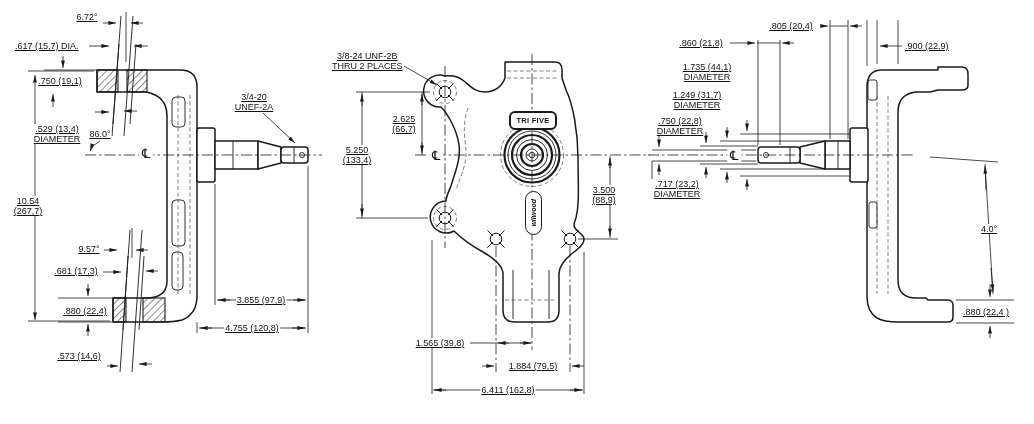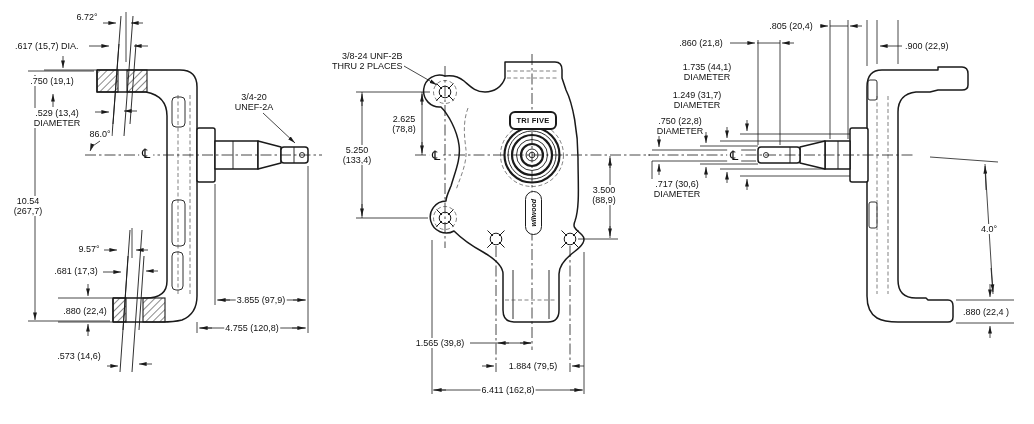--- a/index.html
+++ b/index.html
@@ -7,22 +7,22 @@
          font-family:"Liberation Sans",sans-serif;}
   svg{position:absolute;left:0;top:0;}
   .o  {fill:#fff;stroke:#1a1a1a;stroke-width:1.5;stroke-linejoin:round;}
   .t  {fill:none;stroke:#1a1a1a;stroke-width:0.9;}
   .b2 {fill:none;stroke:#1a1a1a;stroke-width:2.2;}
   .dim{fill:none;stroke:#1a1a1a;stroke-width:0.8;}
   .cl {fill:none;stroke:#1a1a1a;stroke-width:0.8;stroke-dasharray:11,3,2.5,3;}
   .dsh{fill:none;stroke:#4a4a4a;stroke-width:0.7;stroke-dasharray:4,2.5;}
   .ha {fill:url(#h);stroke:#1a1a1a;stroke-width:1.1;}
   .lbl{position:absolute;font-size:9px;line-height:10px;color:#111;white-space:nowrap;
-       background:#fff;padding:0 1px;text-align:center;transform:translate(-50%,-50%);}
-  .la {transform:translate(0,-50%);text-align:right;}
+       background:#fff;padding:0 1px;text-align:center;transform:translate(-50%,-50%);text-decoration:underline;}
+  .la {transform:translate(0,-50%);text-align:center;}
   .clsym{position:absolute;font-family:"DejaVu Sans",sans-serif;font-size:13px;color:#111;
        background:#fff;padding:0 1px;transform:translate(-50%,-55%);font-style:italic;}
   .badge{position:absolute;border:2.2px solid #1a1a1a;border-radius:9px;background:#fff;
        display:flex;align-items:center;justify-content:center;color:#111;font-weight:bold;}
   #trifive{left:509px;top:111px;width:44px;height:15px;font-size:7.5px;letter-spacing:.3px;border-radius:6px;}
   #wilwood{left:525px;top:191px;width:15px;height:42px;border-width:1.8px;}
   #wilwood span{writing-mode:vertical-rl;transform:rotate(180deg);font-size:7px;
        font-style:italic;font-weight:bold;}
 </style>
 </head>
@@ -221,22 +221,22 @@
     <line class="dim" x1="991" y1="268" x2="993" y2="292" marker-end="url(#a)"></line>
     <line class="dim" x1="956" y1="300" x2="1014" y2="300"></line>
     <line class="dim" x1="956" y1="323" x2="1014" y2="323"></line>
     <line class="dim" x1="990" y1="284" x2="990" y2="297" marker-end="url(#a)"></line>
     <line class="dim" x1="990" y1="338" x2="990" y2="326" marker-end="url(#a)"></line>
   </g>
 </svg>
 
 <div class="lbl" style="left:87px;top:17px">6.72°</div>
 <div class="lbl la" style="left:14px;top:46px">.617 (15,7) DIA.</div>
-<div class="lbl" style="left:52px;top:81px">.750 (19,1)</div>
-<div class="lbl" style="left:57px;top:118px">
+<div class="lbl" style="left:60px;top:81px">.750 (19,1)</div>
+<div class="lbl" style="left:57px;top:134px">
   <div>.529 (13,4)</div>
   <div>DIAMETER</div>
 </div>
 <div class="lbl" style="left:100px;top:134px">86.0°</div>
 <div class="lbl" style="left:28px;top:206px">
   <div>10.54</div>
   <div>(267,7)</div>
 </div>
 <div class="lbl" style="left:254px;top:102px">
   <div>3/4-20</div>
@@ -248,21 +248,21 @@
 <div class="lbl" style="left:79px;top:356px">.573 (14,6)</div>
 <div class="lbl" style="left:261px;top:300px">3.855 (97,9)</div>
 <div class="lbl" style="left:252px;top:328px">4.755 (120,8)</div>
 
 <div class="lbl la" style="left:331px;top:61px">
   <div>3/8-24 UNF-2B</div>
   <div>THRU 2 PLACES</div>
 </div>
 <div class="lbl" style="left:404px;top:124px">
   <div>2.625</div>
-  <div>(78,8)</div>
+  <div>(66,7)</div>
 </div>
 <div class="lbl" style="left:357px;top:155px">
   <div>5.250</div>
   <div>(133,4)</div>
 </div>
 <div class="lbl" style="left:604px;top:195px">
   <div>3.500</div>
   <div>(88,9)</div>
 </div>
 <div class="lbl" style="left:440px;top:343px">1.565 (39,8)</div>
@@ -278,21 +278,21 @@
 </div>
 <div class="lbl" style="left:697px;top:100px">
   <div>1.249 (31,7)</div>
   <div>DIAMETER</div>
 </div>
 <div class="lbl" style="left:680px;top:126px">
   <div>.750 (22,8)</div>
   <div>DIAMETER</div>
 </div>
 <div class="lbl" style="left:677px;top:189px">
-  <div>.717 (30,6)</div>
+  <div>.717 (23,2)</div>
   <div>DIAMETER</div>
 </div>
 <div class="lbl" style="left:989px;top:229px">4.0°</div>
 <div class="lbl" style="left:986px;top:312px">.880 (22,4 )</div>
 
 <div class="clsym" style="left:146px;top:154px">℄</div>
 <div class="clsym" style="left:436px;top:156px">℄</div>
 <div class="clsym" style="left:734px;top:156px">℄</div>
 
 <div class="badge" id="trifive">

